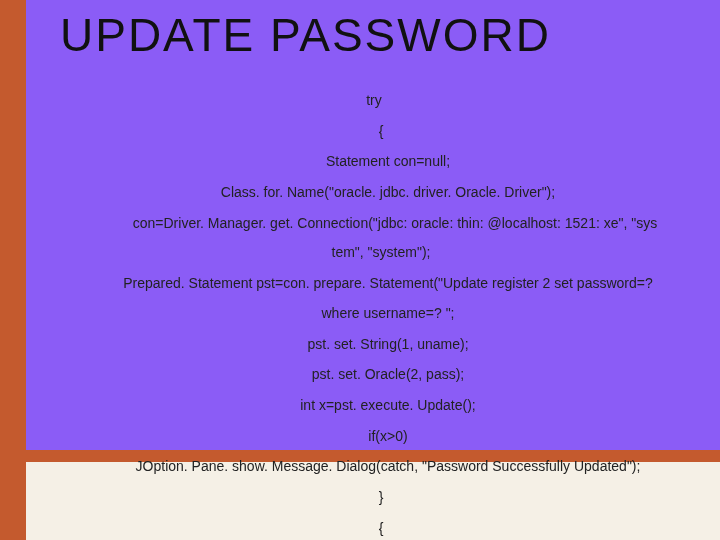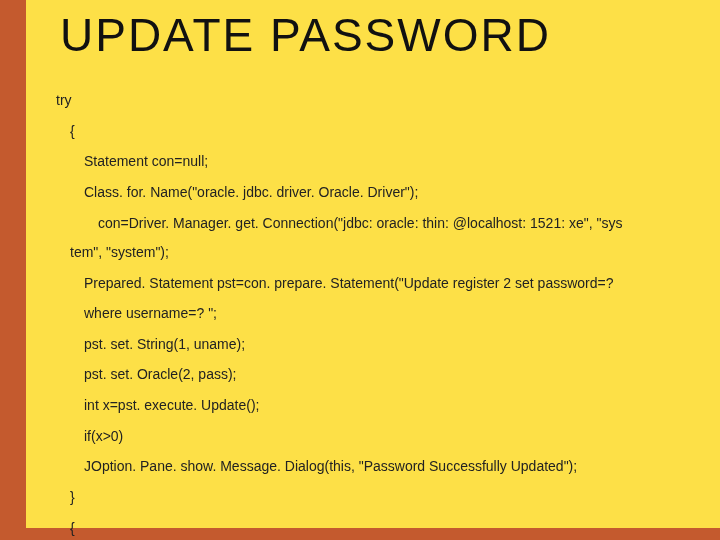--- a/index.html
+++ b/index.html
@@ -7,23 +7,24 @@
     padding: 0;
     width: 720px;
     height: 540px;
     background: #f5f0e6;
     font-family: Arial, Helvetica, sans-serif;
     overflow: hidden;
   }
   .slide {
     position: relative;
     width: 720px;
-    height: 540px;
-    background: #fde047;
+    height: 462px;
+    background: #8b5cf6;
     box-sizing: border-box;
+    text-align: center;
   }
   .left-bar {
     position: absolute;
     left: 0;
     top: 0;
     width: 26px;
     height: 540px;
     background: #c45a2e;
   }
   .bottom-bar {
@@ -78,18 +79,18 @@
     <div class="code-line indent-2">Statement con=null;</div>
     <div class="code-line indent-2">Class. for. Name("oracle. jdbc. driver. Oracle. Driver");</div>
     <div class="code-line indent-3" style="margin-bottom:8px">con=Driver. Manager. get. Connection("jdbc: oracle: thin: @localhost: 1521: xe", "sys</div>
     <div class="code-line wrap-cont">tem", "system");</div>
     <div class="code-line indent-2" style="margin-bottom:8px">Prepared. Statement pst=con. prepare. Statement("Update register 2 set password=?</div>
     <div class="code-line indent-2">where username=? ";</div>
     <div class="code-line indent-2">pst. set. String(1, uname);</div>
     <div class="code-line indent-2">pst. set. Oracle(2, pass);</div>
     <div class="code-line indent-2">int x=pst. execute. Update();</div>
     <div class="code-line indent-2">if(x&gt;0)</div>
-    <div class="code-line indent-2">JOption. Pane. show. Message. Dialog(this, "Password Successfully Updated");</div>
+    <div class="code-line indent-2">JOption. Pane. show. Message. Dialog(catch, "Password Successfully Updated");</div>
     <div class="code-line indent-1">}</div>
     <div class="code-line indent-1">{</div>
 
   </div>
 </div>
 
 </body></html>

